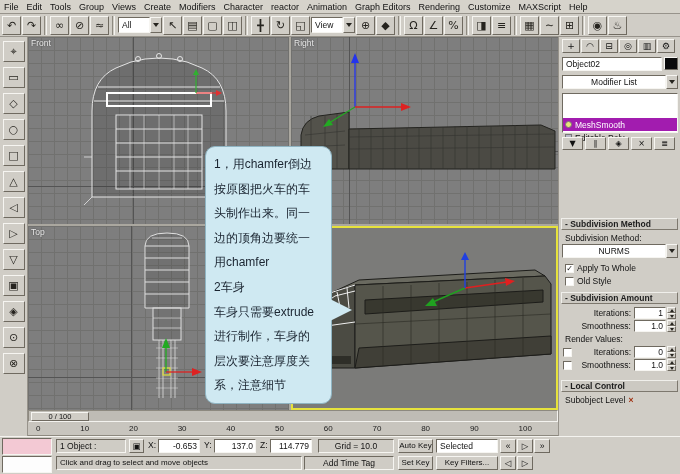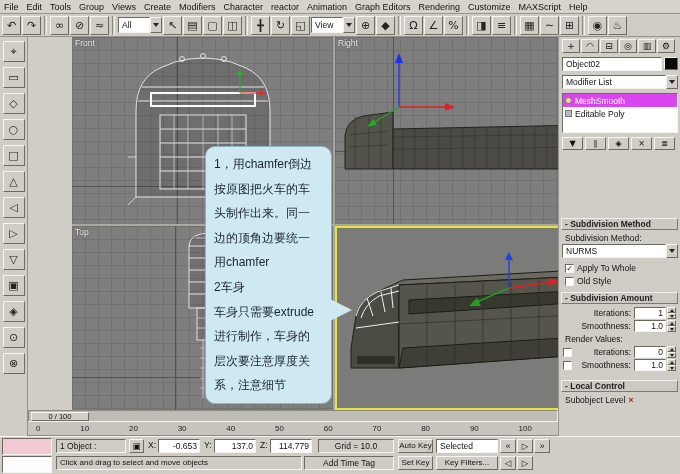--- a/index.html
+++ b/index.html
@@ -13,43 +13,43 @@
 .menubar span{padding:0 4px;font-size:9px;white-space:nowrap;}
 .toolbar{position:absolute;left:0;top:14px;width:680px;height:23px;display:flex;align-items:center;padding:0 2px;gap:1px;border-bottom:1px solid #97938b;background:#d0cdc6;}
 .tbi{width:19px;height:19px;display:flex;align-items:center;justify-content:center;font-size:11px;font-family:"DejaVu Sans",sans-serif;color:#26241f;flex:none;}
 .sep{width:3px;height:19px;border-left:1px solid #8d897f;border-right:1px solid #f4f3ef;margin:0 2px;flex:none;}
 .dd{height:16px;display:flex;align-items:center;flex:none;border-radius:7px;}
 .ddval{display:block;height:16px;line-height:14px;padding:0 3px;min-width:32px;font-size:8.5px;}
 .ddbtn{width:12px;height:16px;display:flex;align-items:center;justify-content:center;}
 .tri{width:0;height:0;border-left:3px solid transparent;border-right:3px solid transparent;border-top:4px solid #26241f;}
 .lefttools{position:absolute;left:0;top:37px;width:28px;height:399px;background:#d0cdc6;border-right:1px solid #97938b;display:flex;flex-direction:column;align-items:center;padding-top:4px;gap:5px;}
 .lti{width:22px;height:21px;display:flex;align-items:center;justify-content:center;font-size:11px;font-family:"DejaVu Sans",sans-serif;color:#26241f;flex:none;}
-.viewports{position:absolute;left:28px;top:37px;width:530px;height:373px;background:#aaa79f;margin-left:44px;}
+.viewports{position:absolute;left:28px;top:37px;width:530px;height:373px;background:#aaa79f;}
 .vp{position:absolute;background-color:#7e7e7e;background-image:linear-gradient(#71716f 1px,transparent 1px),linear-gradient(90deg,#71716f 1px,transparent 1px);background-size:13px 13px;overflow:hidden;}
 .vp svg{position:absolute;left:0;top:0;}
 .vplabel{position:absolute;left:3px;top:1px;font-size:8.5px;color:#e8e8e8;z-index:3;text-shadow:0 0 2px #444;}
 .axh{position:absolute;left:0;right:0;height:1px;background:#545454;}
 .axv{position:absolute;top:0;bottom:0;width:1px;background:#545454;}
 #vp-front{left:0;top:0;width:261px;height:187px;}
 #vp-right{left:263px;top:0;width:267px;height:187px;}
 #vp-top{left:0;top:189px;width:261px;height:184px;}
 #vp-persp{left:263px;top:189px;width:267px;height:184px;border:2px solid #e6e23c;background-image:none;background-color:#7b7b79;}
 .callout{position:absolute;left:205px;top:146px;width:127px;height:258px;background:#cfe9f2;border:1px solid #8fb4c2;border-radius:10px;z-index:30;padding:5px 2px 0 8px;font-size:12px;line-height:24.6px;color:#1a2430;}
 .callout:after{content:"";position:absolute;right:-21px;top:152px;width:0;height:0;border-top:11px solid transparent;border-bottom:11px solid transparent;border-left:22px solid #cfe9f2;}
 .cmdpanel{position:absolute;left:558px;top:37px;width:122px;height:399px;background:#d0cdc6;border-left:1px solid #97938b;font-size:8.5px;}
 .cp-tabs{position:absolute;left:3px;top:2px;display:flex;gap:1px;}
 .cpt{width:18px;height:14px;display:flex;align-items:center;justify-content:center;font-size:9px;font-family:"DejaVu Sans",sans-serif;}
 .cp-objrow{position:absolute;left:3px;top:20px;width:116px;height:14px;display:flex;gap:2px;}
 .cp-objname{flex:1;line-height:12px;padding:0 3px;}
 .cp-swatch{width:14px;height:13px;background:#0a0a0a;border:1px solid;border-color:#f6f5f1 #6f6a60 #6f6a60 #f6f5f1;}
-.cp-modlist{position:absolute;left:3px;top:38px;width:116px;height:14px;display:flex;}
+.cp-modlist{position:absolute;left:3px;top:38px;width:116px;height:14px;display:flex;text-align:center;}
 .mlval{flex:1;line-height:12px;padding:0 3px;}
 .cp-stack{position:absolute;left:3px;top:56px;width:116px;height:40px;}
 .stkrow{height:13px;display:flex;align-items:center;gap:3px;padding:0 2px;font-size:8.5px;color:#111;}
-.stkrow.sel{background:#d946ef;color:#fff;}
+.stkrow.sel{background:#a21caf;color:#fff;margin-top:24px;}
 .bulb{width:7px;height:7px;border-radius:50%;background:#e8e47a;border:1px solid #777;flex:none;}
 .polyicon{width:7px;height:7px;background:#b8b8c8;border:1px solid #777;flex:none;}
 .cp-stackbtns{position:absolute;left:3px;top:100px;display:flex;gap:2px;}
 .stkbtn{width:21px;height:13px;display:flex;align-items:center;justify-content:center;font-size:8px;font-family:"DejaVu Sans",sans-serif;}
 .roll{position:absolute;left:2px;width:117px;height:12px;display:flex;align-items:center;padding:0 3px;font-weight:bold;font-size:8.5px;background:#ccc9c2;border:1px solid;border-color:#f0efeb #7d786e #7d786e #f0efeb;color:#1c1c1c;}
 .cp-label{position:absolute;left:6px;font-size:8.5px;}
 .spinrow{position:absolute;left:4px;width:113px;height:12px;display:flex;align-items:center;}
 .splab{flex:1;text-align:right;padding-right:3px;}
 .spfield{width:32px;height:12px;line-height:10px;text-align:right;padding-right:2px;flex:none;}
 .spinner{width:9px;height:12px;margin-left:1px;display:flex;flex-direction:column;flex:none;}

